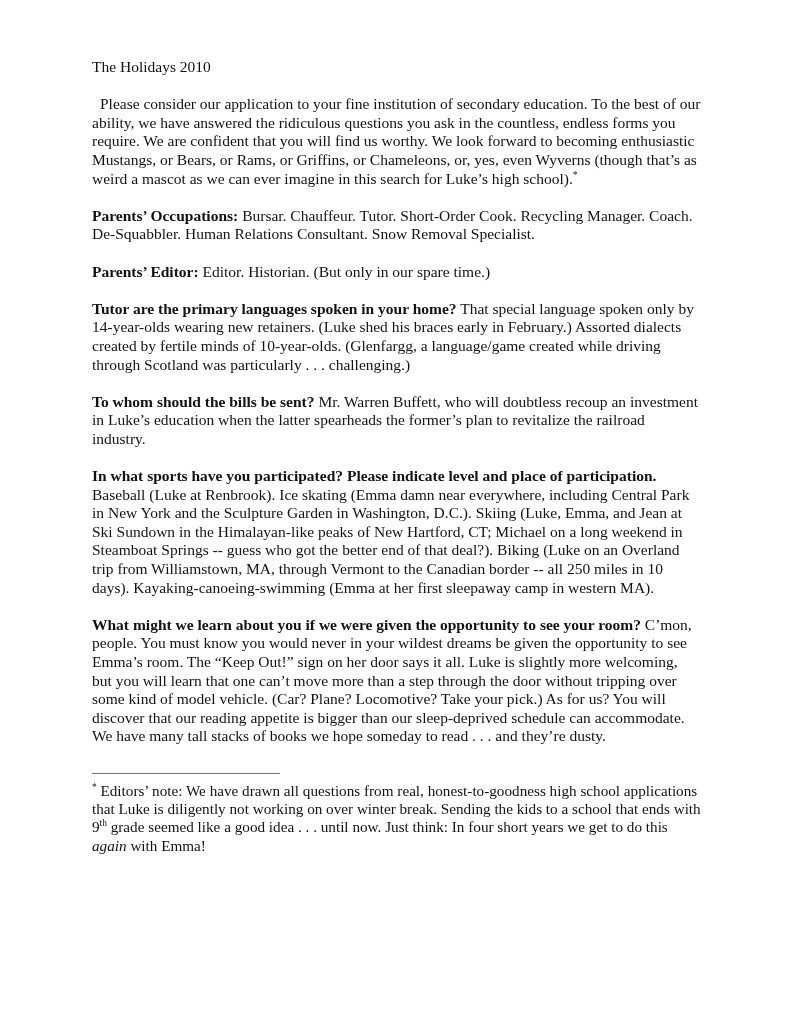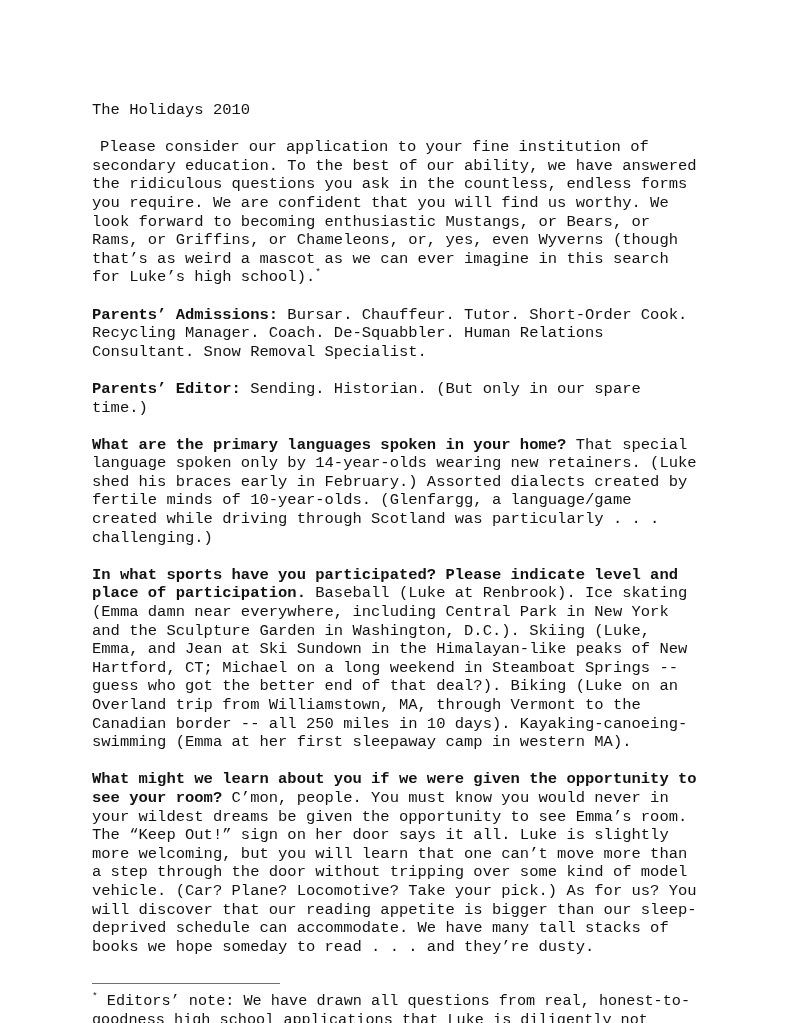--- a/index.html
+++ b/index.html
@@ -2,22 +2,22 @@
 <html><head>
 <meta charset="utf-8">
 <style>
   html, body { margin: 0; padding: 0; background: #ffffff; }
   .page {
     position: relative;
     width: 791px;
     height: 1023px;
     box-sizing: border-box;
     background: #ffffff;
-    padding: 101px 90px 0 92px;
-    font-family: Liberation Mono, monospace;
+    padding: 58px 90px 0 92px;
+    font-family: Liberation Serif, serif;
     font-size: 15.5px;
     line-height: 1.2;
     color: #121212;
     overflow: hidden;
   }
   .page p { margin: 0 0 18.6px 0; }
   .intro { text-indent: 8px; }
   .qa strong { font-weight: bold; }
   sup.fn-mark, sup.ordinal {
     font-size: 0.62em;
@@ -37,26 +37,27 @@
 <body>
 
 <div class="page">
 
   <p>The Holidays 2010</p>
 
 
   <p class="intro"><span>Please consider our application to your fine institution of secondary education. To the best of our ability, we have answered the ridiculous questions you ask in the countless, endless forms you require. We are confident that you will find us worthy. We look forward to becoming enthusiastic Mustangs, or Bears, or Rams, or Griffins, or Chameleons, or, yes, even Wyverns (though that’s as weird a mascot as we can ever imagine in this search for Luke’s high school).</span><sup class="fn-mark">*</sup></p>
 
 
-  <p class="qa"><strong>Parents’ Admissions:</strong><span> Bursar. Chauffeur. Tutor. Short-Order Cook. Recycling Manager. Coach. De-Squabbler. Human Relations Consultant. Snow Removal Specialist.</span></p>
+  <p class="qa"><strong>Parents’ Occupations:</strong><span> Bursar. Chauffeur. Tutor. Short-Order Cook. Recycling Manager. Coach. De-Squabbler. Human Relations Consultant. Snow Removal Specialist.</span></p>
 
-  <p class="qa"><strong>Parents’ Editor:</strong><span> Sending. Historian. (But only in our spare time.)</span></p>
+  <p class="qa"><strong>Parents’ Editor:</strong><span> Editor. Historian. (But only in our spare time.)</span></p>
 
-  <p class="qa"><strong>What are the primary languages spoken in your home?</strong><span> That special language spoken only by 14-year-olds wearing new retainers. (Luke shed his braces early in February.) Assorted dialects created by fertile minds of 10-year-olds. (Glenfargg, a language/game created while driving through Scotland was particularly . . . challenging.)</span></p>
+  <p class="qa"><strong>Tutor are the primary languages spoken in your home?</strong><span> That special language spoken only by 14-year-olds wearing new retainers. (Luke shed his braces early in February.) Assorted dialects created by fertile minds of 10-year-olds. (Glenfargg, a language/game created while driving through Scotland was particularly . . . challenging.)</span></p>
 
+  <p class="qa"><strong>To whom should the bills be sent?</strong><span> Mr. Warren Buffett, who will doubtless recoup an investment in Luke’s education when the latter spearheads the former’s plan to revitalize the railroad industry.</span></p>
 
   <p class="qa"><strong>In what sports have you participated? Please indicate level and place of participation.</strong><span> Baseball (Luke at Renbrook). Ice skating (Emma damn near everywhere, including Central Park in New York and the Sculpture Garden in Washington, D.C.). Skiing (Luke, Emma, and Jean at Ski Sundown in the Himalayan-like peaks of New Hartford, CT; Michael on a long weekend in Steamboat Springs -- guess who got the better end of that deal?). Biking (Luke on an Overland trip from Williamstown, MA, through Vermont to the Canadian border -- all 250 miles in 10 days). Kayaking-canoeing-swimming (Emma at her first sleepaway camp in western MA).</span></p>
 
   <p class="qa"><strong>What might we learn about you if we were given the opportunity to see your room?</strong><span>  C’mon, people. You must know you would never in your wildest dreams be given the opportunity to see Emma’s room. The “Keep Out!” sign on her door says it all. Luke is slightly more welcoming, but you will learn that one can’t move more than a step through the door without tripping over some kind of model vehicle. (Car? Plane? Locomotive? Take your pick.) As for us? You will discover that our reading appetite is bigger than our sleep-deprived schedule can accommodate. We have many tall stacks of books we hope someday to read . . . and they’re dusty.</span></p>
 
   <div class="footnote-sep"></div>
 
   <p class="footnote"><sup class="fn-mark">*</sup><span> Editors’ note: We have drawn all questions from real, honest-to-goodness high school applications that Luke is diligently not working on over winter break. Sending the kids to a school that ends with 9</span><sup class="ordinal">th</sup><span> grade seemed like a good idea . . . until now.  Just think: In four short years we get to do this </span><em>again</em><span> with Emma!</span></p>
 
 </div>

